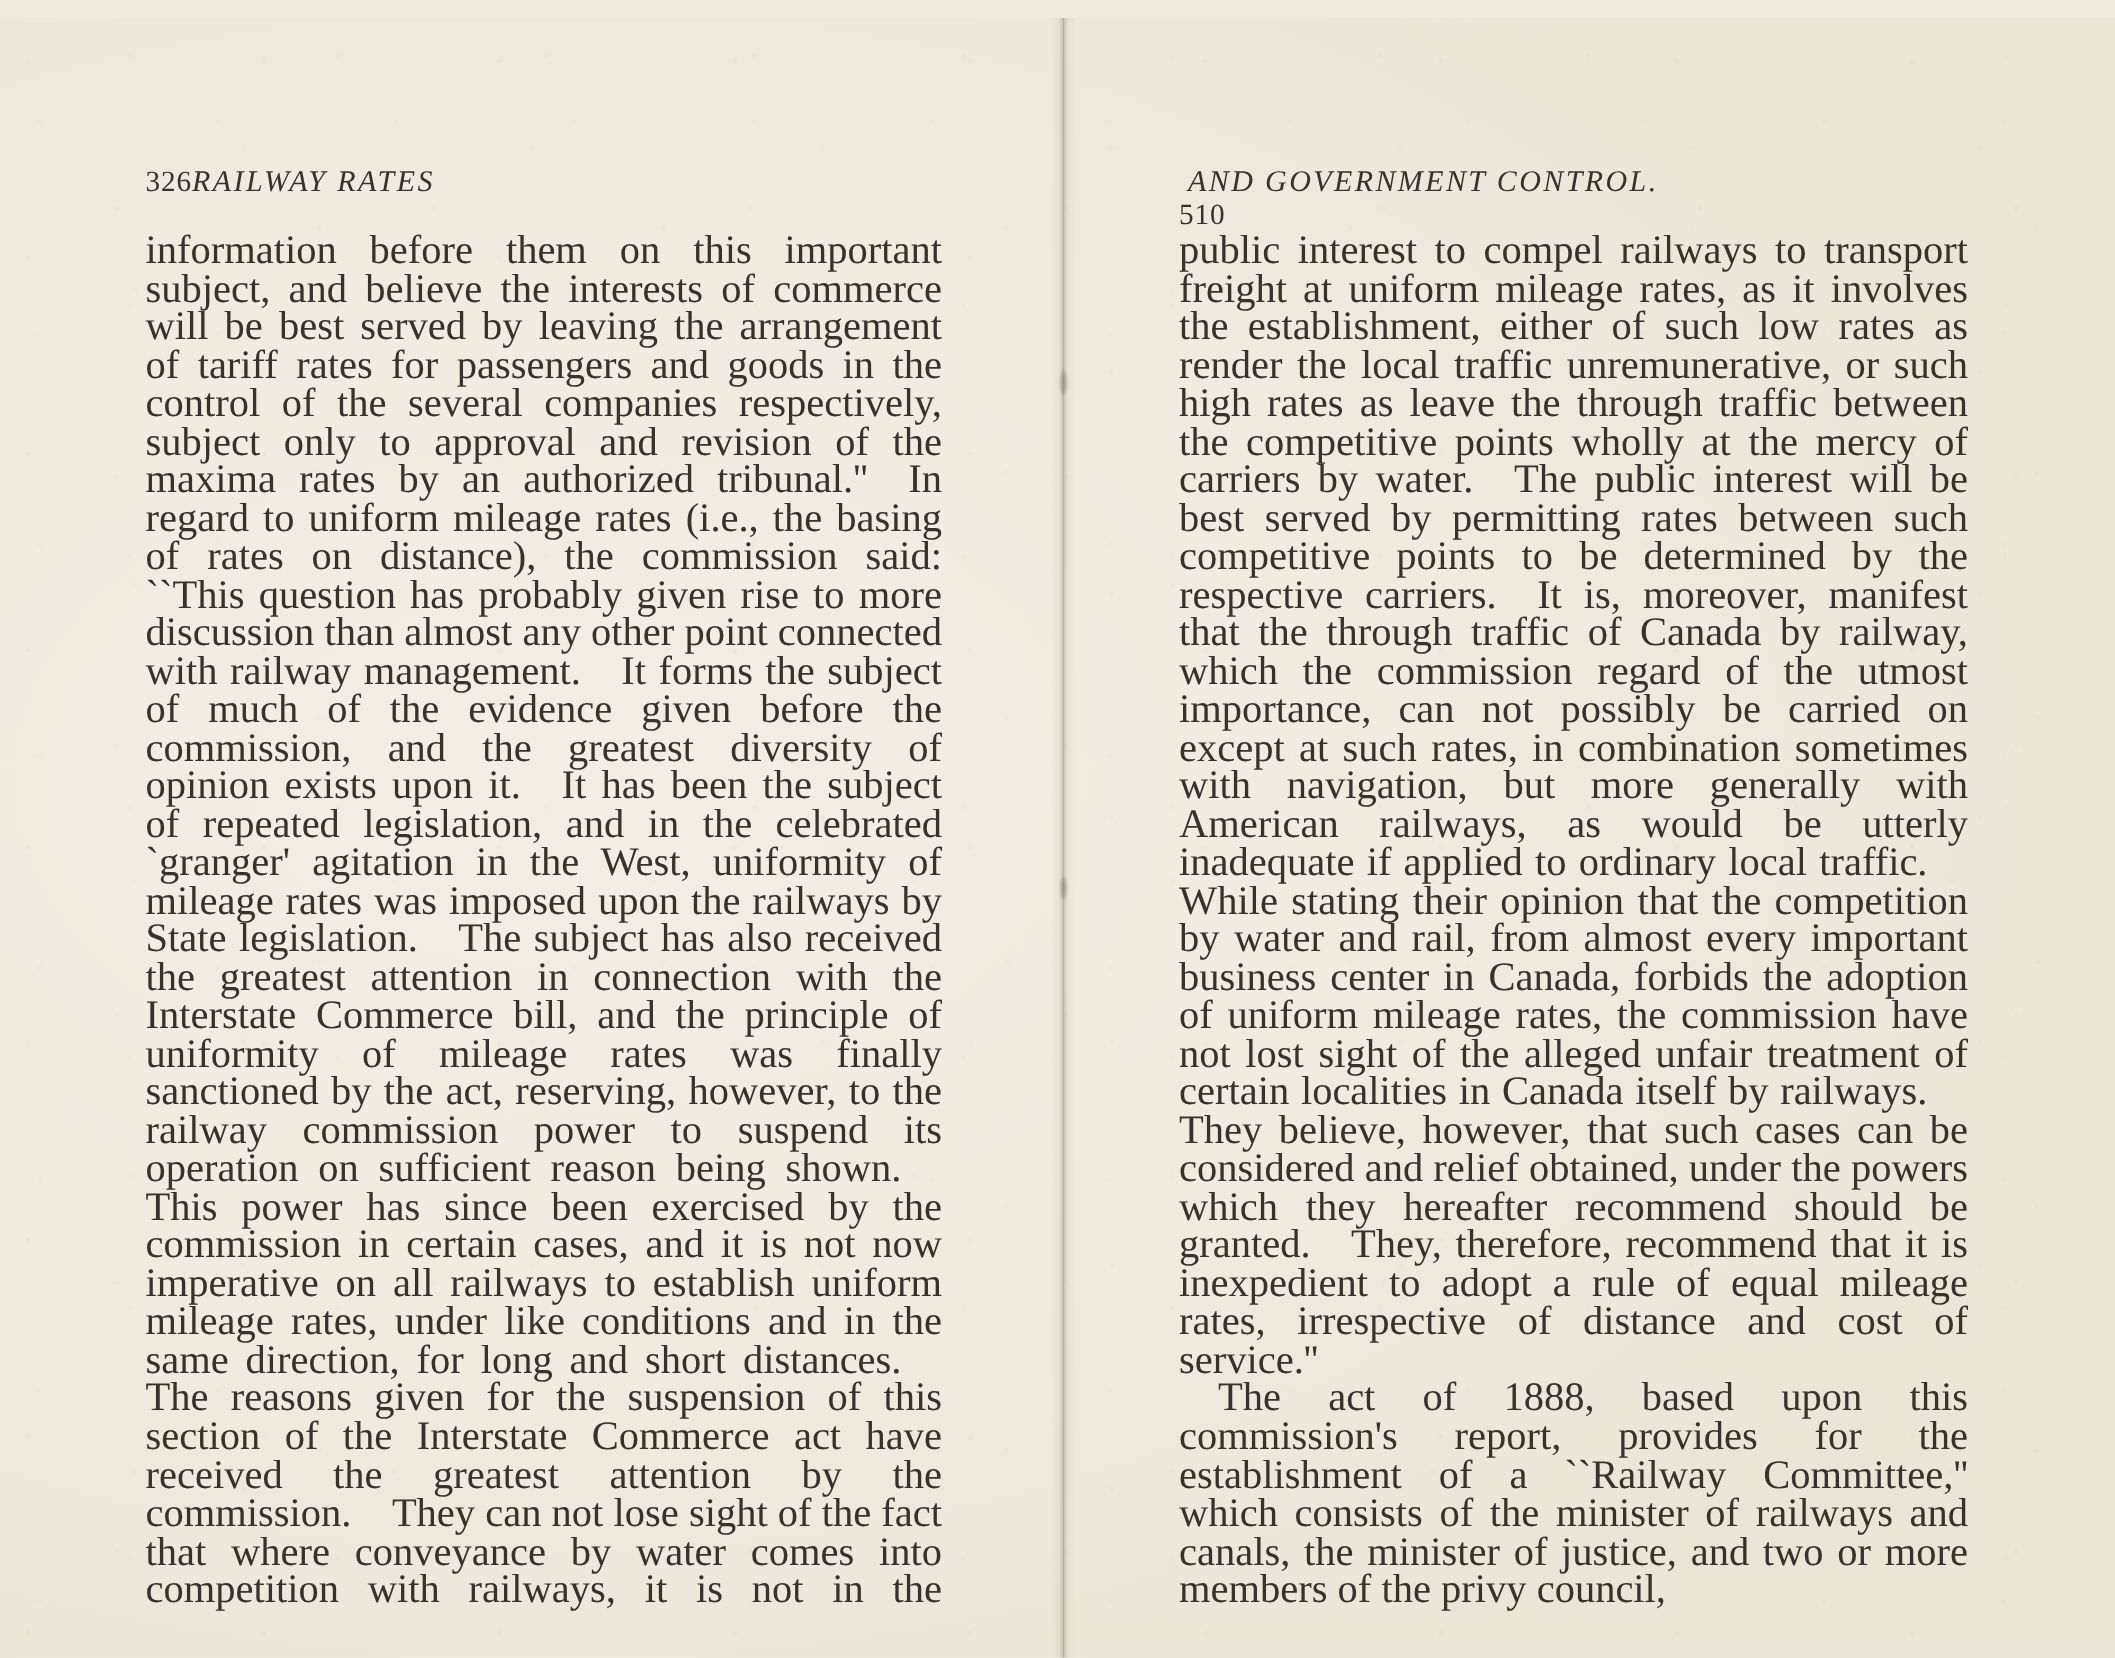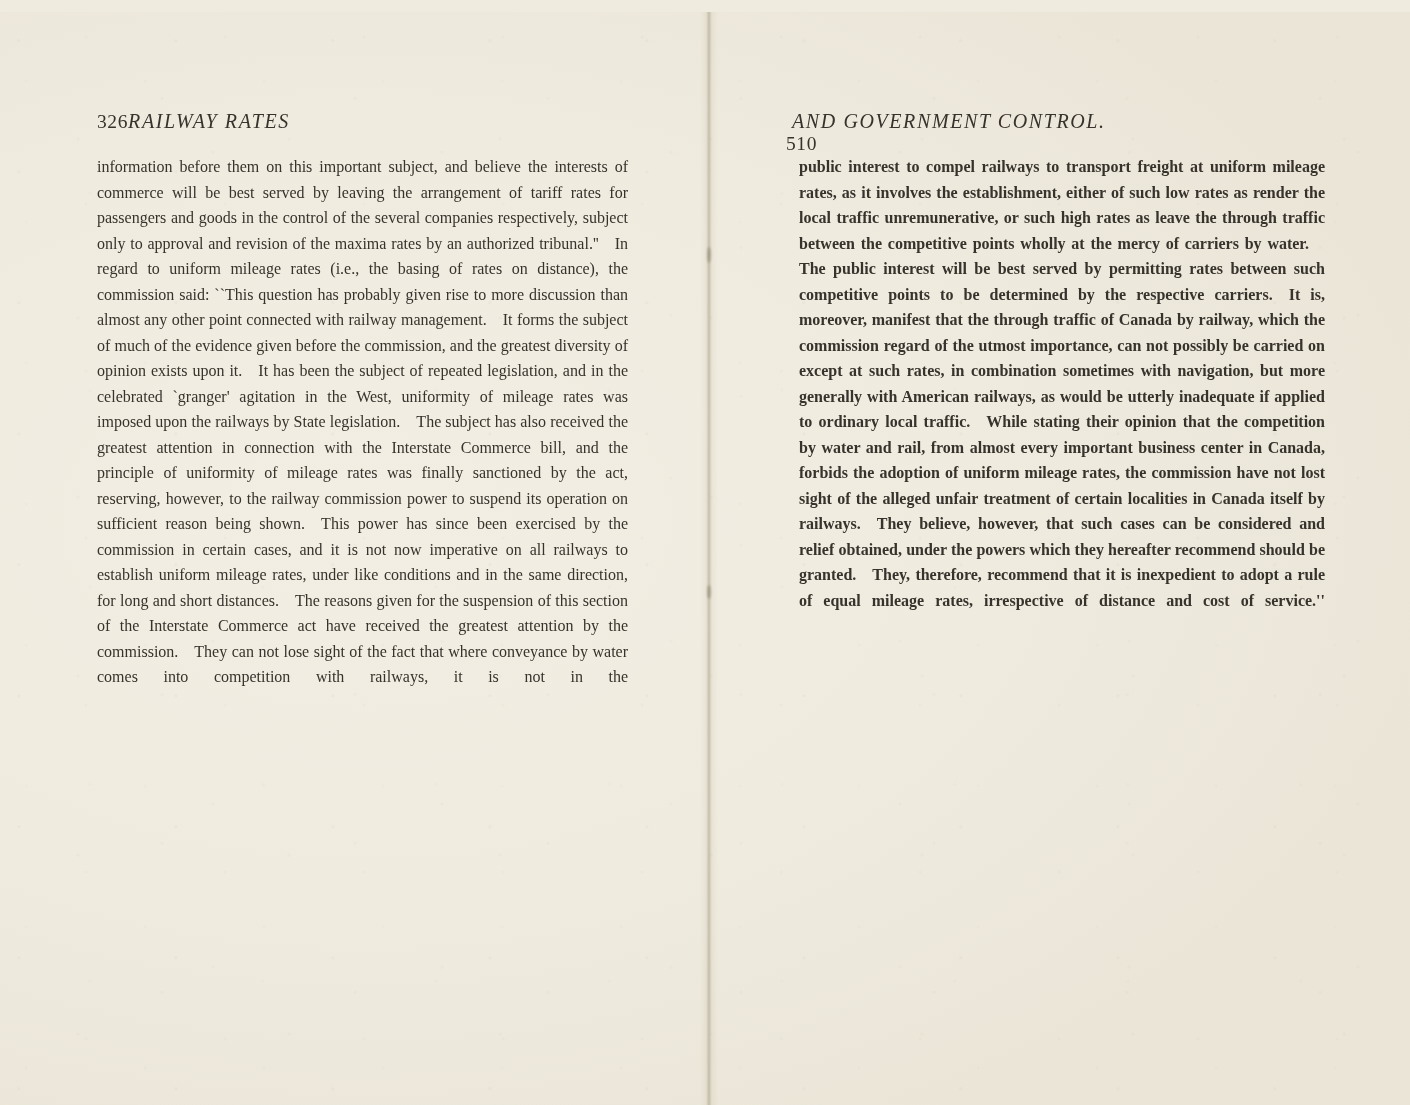--- a/index.html
+++ b/index.html
@@ -108,28 +108,28 @@
     letter-spacing: 1.6px;
     white-space: nowrap;
   }
   .page-verso .head-title { padding-right: 40px; }
   .page-recto .head-title { padding-left: 6px; }
 
   
   .textblock {
     position: absolute;
     top: 142px;
-    font-size: 16px;
+    font-size: 27px;
     line-height: 25.52px;
     text-align: justify;
     text-justify: inter-word;
     hyphens: none;
   }
   .page-verso .textblock { left: 97px; width: 531px; }
-  .page-recto .textblock { left: 91px; width: 526px; font-weight: bold; }
+  .page-recto .textblock { left: 78px; width: 526px; }
 
   .textblock p {
     margin: 0;
     text-indent: 0;
   }
   .textblock p.indent {
     text-indent: 26px;
   }
 
   
@@ -172,16 +172,17 @@
 
   <div class="page page-recto">
 
     <div class="running-head">
       <span class="head-title">AND GOVERNMENT CONTROL.</span>
       <span class="folio">510</span>
     </div>
 
     <div class="textblock">
       <p class="full-justify">public interest to compel railways to transport freight at uniform mileage rates, as it involves the establishment, either of such low rates as render the local traffic unremunerative, or such high rates as leave the through traffic between the competitive points wholly at the mercy of carriers by water. The public interest will be best served by permitting rates between such competitive points to be determined by the respective carriers. It is, moreover, manifest that the through traffic of Canada by railway, which the commission regard of the utmost importance, can not possibly be carried on except at such rates, in combination sometimes with navigation, but more generally with American railways, as would be utterly inadequate if applied to ordinary local traffic. While stating their opinion that the competition by water and rail, from almost every important business center in Canada, forbids the adoption of uniform mileage rates, the commission have not lost sight of the alleged unfair treatment of certain localities in Canada itself by railways. They believe, however, that such cases can be considered and relief obtained, under the powers which they hereafter recommend should be granted. They, therefore, recommend that it is inexpedient to adopt a rule of equal mileage rates, irrespective of distance and cost of service.''</p>
+      <p class="indent">The act of 1888, based upon this commission's report, provides for the establishment of a ``Railway Committee,'' which consists of the minister of railways and canals, the minister of justice, and two or more members of the privy council,</p>
     </div>
   </div>
 
 </div>
 
 </body></html>

